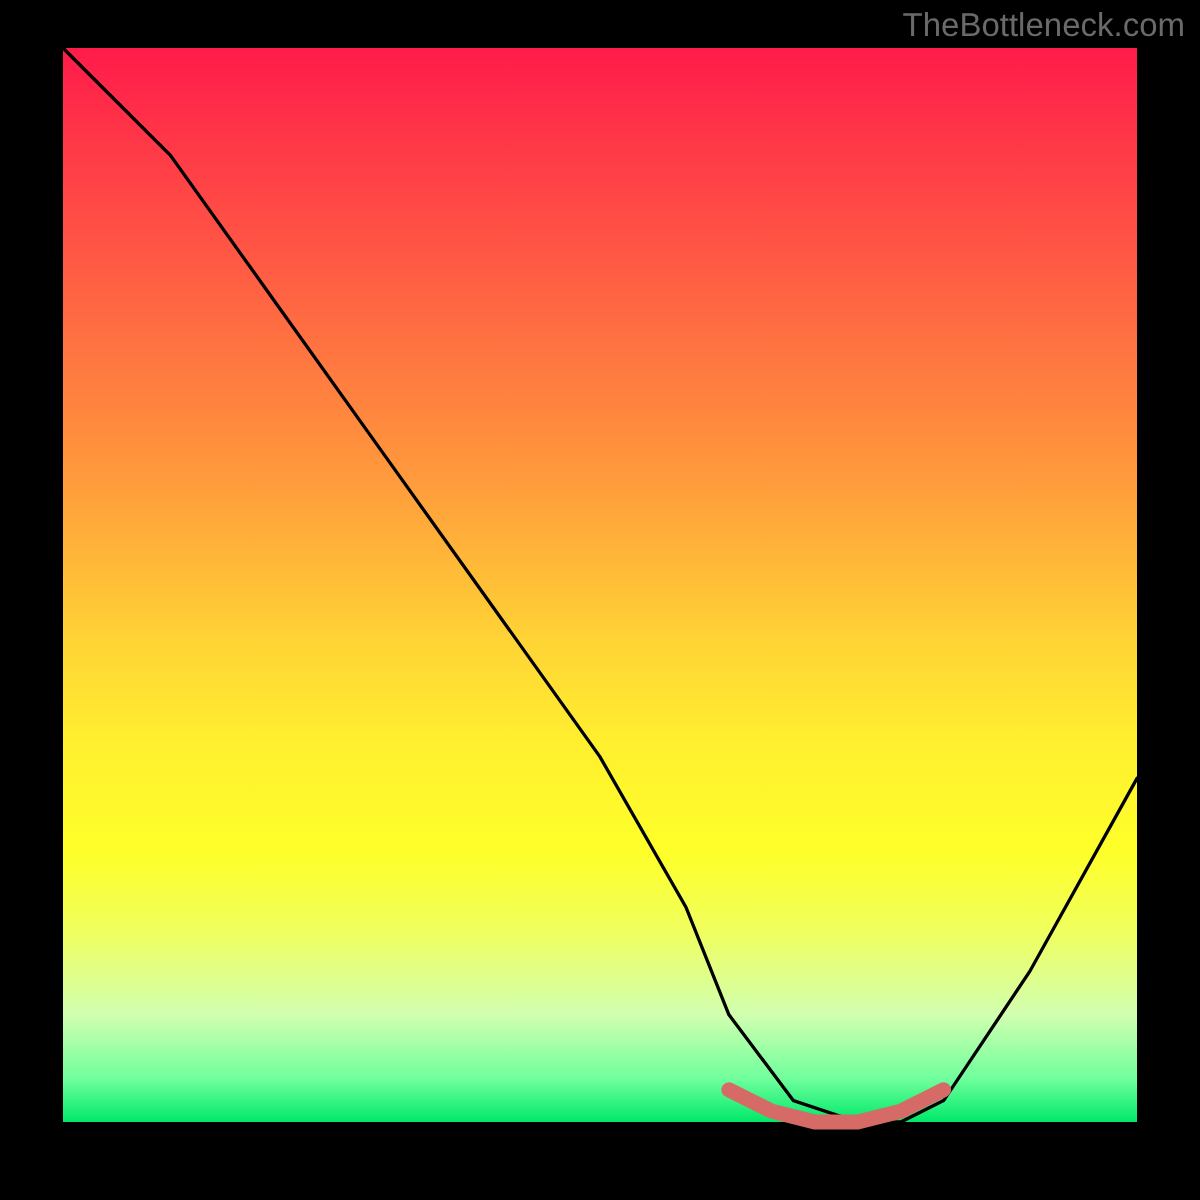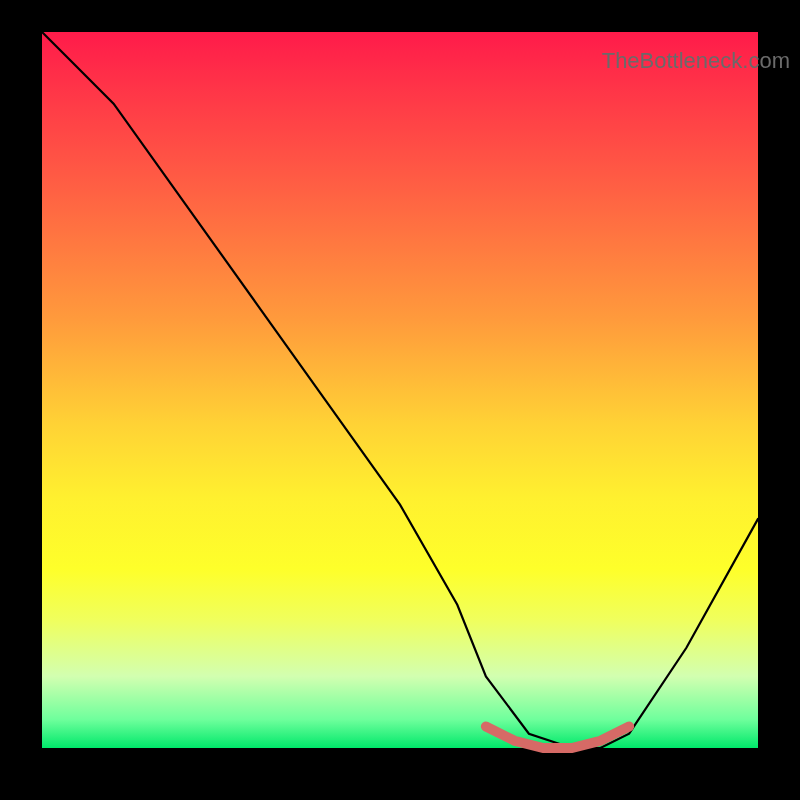--- a/index.html
+++ b/index.html
@@ -11,21 +11,20 @@
     font-family: Arial, sans-serif;
   }
   .watermark {
     position: absolute;
     top: 4px;
     right: 10px;
     color: #6a6a6a;
     font-size: 22px;
     font-weight: 500;
     z-index: 10;
-    margin-top: 44px;
   }
   .plot {
     position: absolute;
     left: 42px;
     top: 32px;
     width: 716px;
     height: 716px;
     background: linear-gradient(to bottom,
       #ff1b4a 0%,
       #ff3b47 10%,

